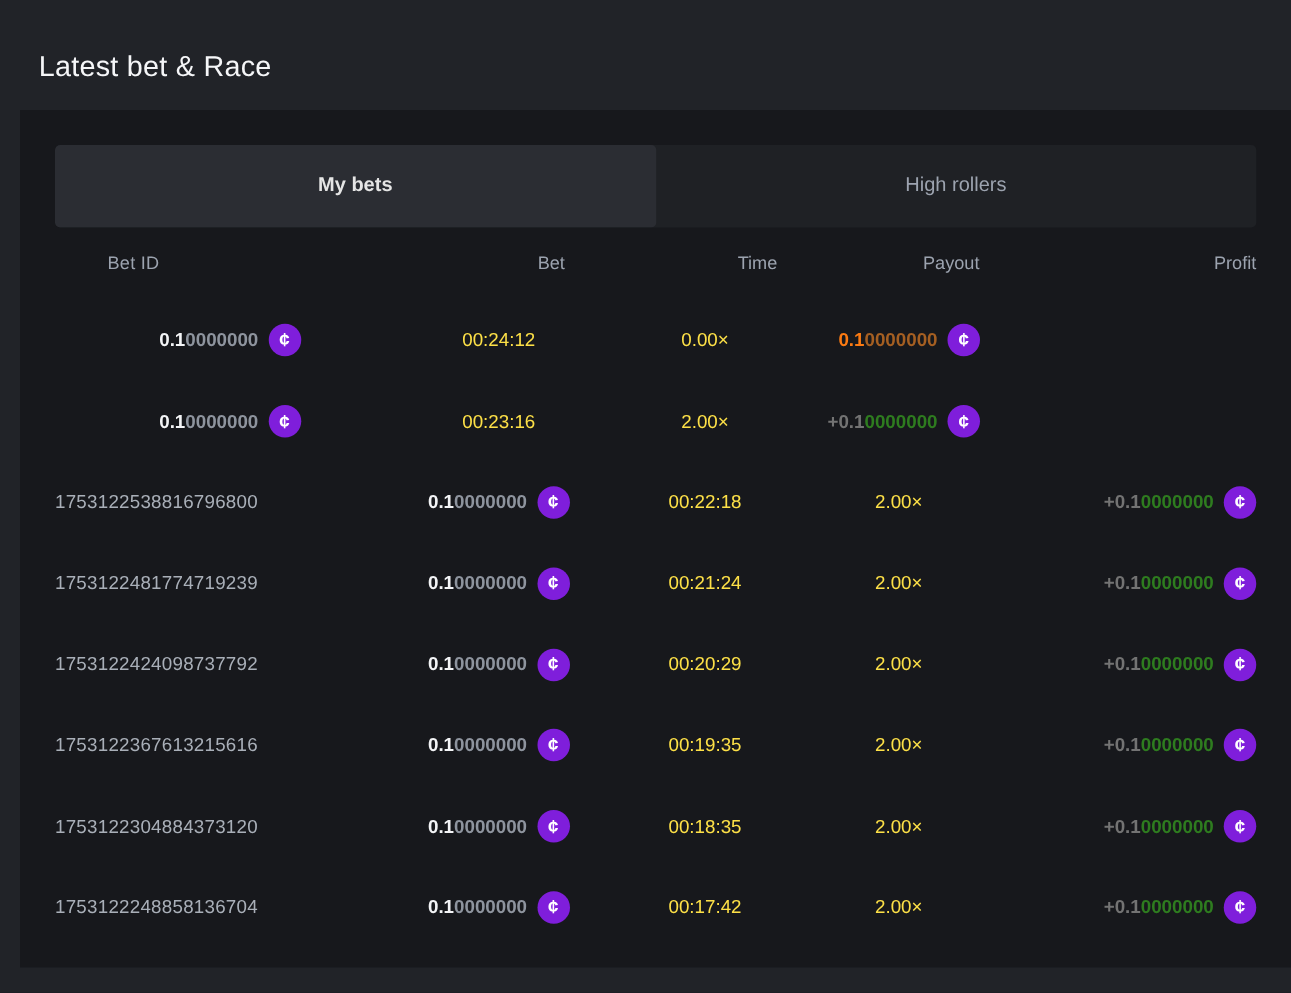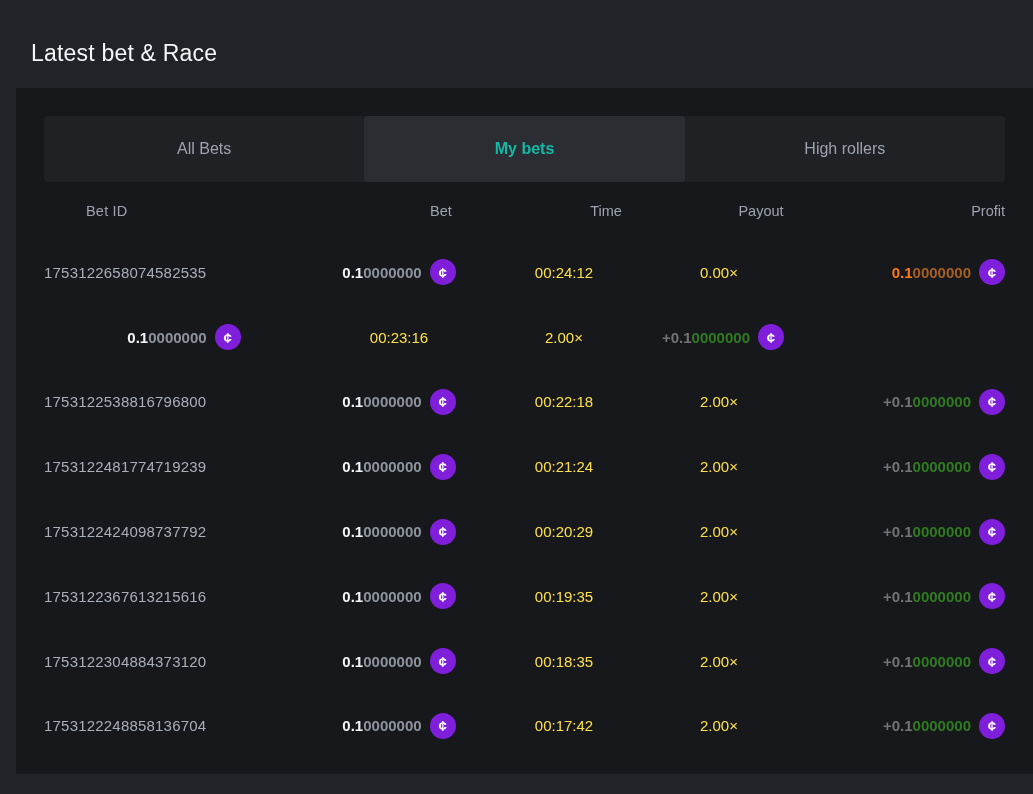--- a/index.html
+++ b/index.html
@@ -22,21 +22,21 @@
   }
   .tabs{
     display:flex; width:100%; height:66px;
     background:#1f2125; border-radius:4px; overflow:hidden;
   }
   .tab{
     flex:1 1 0; display:flex; align-items:center; justify-content:center;
     font-size:16px; color:#9ca3af; cursor:pointer; user-select:none;
   }
   .tab.active{
-    background:#2b2d33; color:#14b8a6; font-weight:700; border-radius:4px;
+    background:#2b2d33; color:#e5e5e5; font-weight:700; border-radius:4px;
   }
   .grid{
     display:grid;
     grid-template-columns:280px 150px 180px 130px 1fr;
     align-items:center;
   }
   .thead{ height:58px;margin-left:42px; }
   .thead .cell{ font-size:14.5px; color:#9ca3af; }
   .trow{ height:64.8px; }
   .cell{ display:flex; align-items:center; }
@@ -58,38 +58,34 @@
   }
 </style>
 </head>
 <body>
 
 <h1 class="page-title">Latest bet &amp; Race</h1>
 
 <div class="panel">
 
   <div class="tabs">
-    <div class="tab">All Bets</div>
     <div class="tab active">My bets</div>
     <div class="tab">High rollers</div>
   </div>
 
   <div class="grid thead">
     <div class="cell c-id">Bet ID</div>
     <div class="cell c-bet">Bet</div>
     <div class="cell c-time">Time</div>
     <div class="cell c-payout">Payout</div>
     <div class="cell c-profit">Profit</div>
   </div>
 
   <div id="rows">
   <div class="grid trow">
-    <div class="cell c-id">
-          <span>1753122658074582535</span>
-        </div>
     <div class="cell c-bet">
       <span class="amt"><b>0.1</b><span class="dim">0000000</span></span>
       <span class="coin">¢</span>
     </div>
     <div class="cell c-time">
           <span>00:24:12</span>
         </div>
     <div class="cell c-payout">
           <span>0.00×</span>
         </div>

